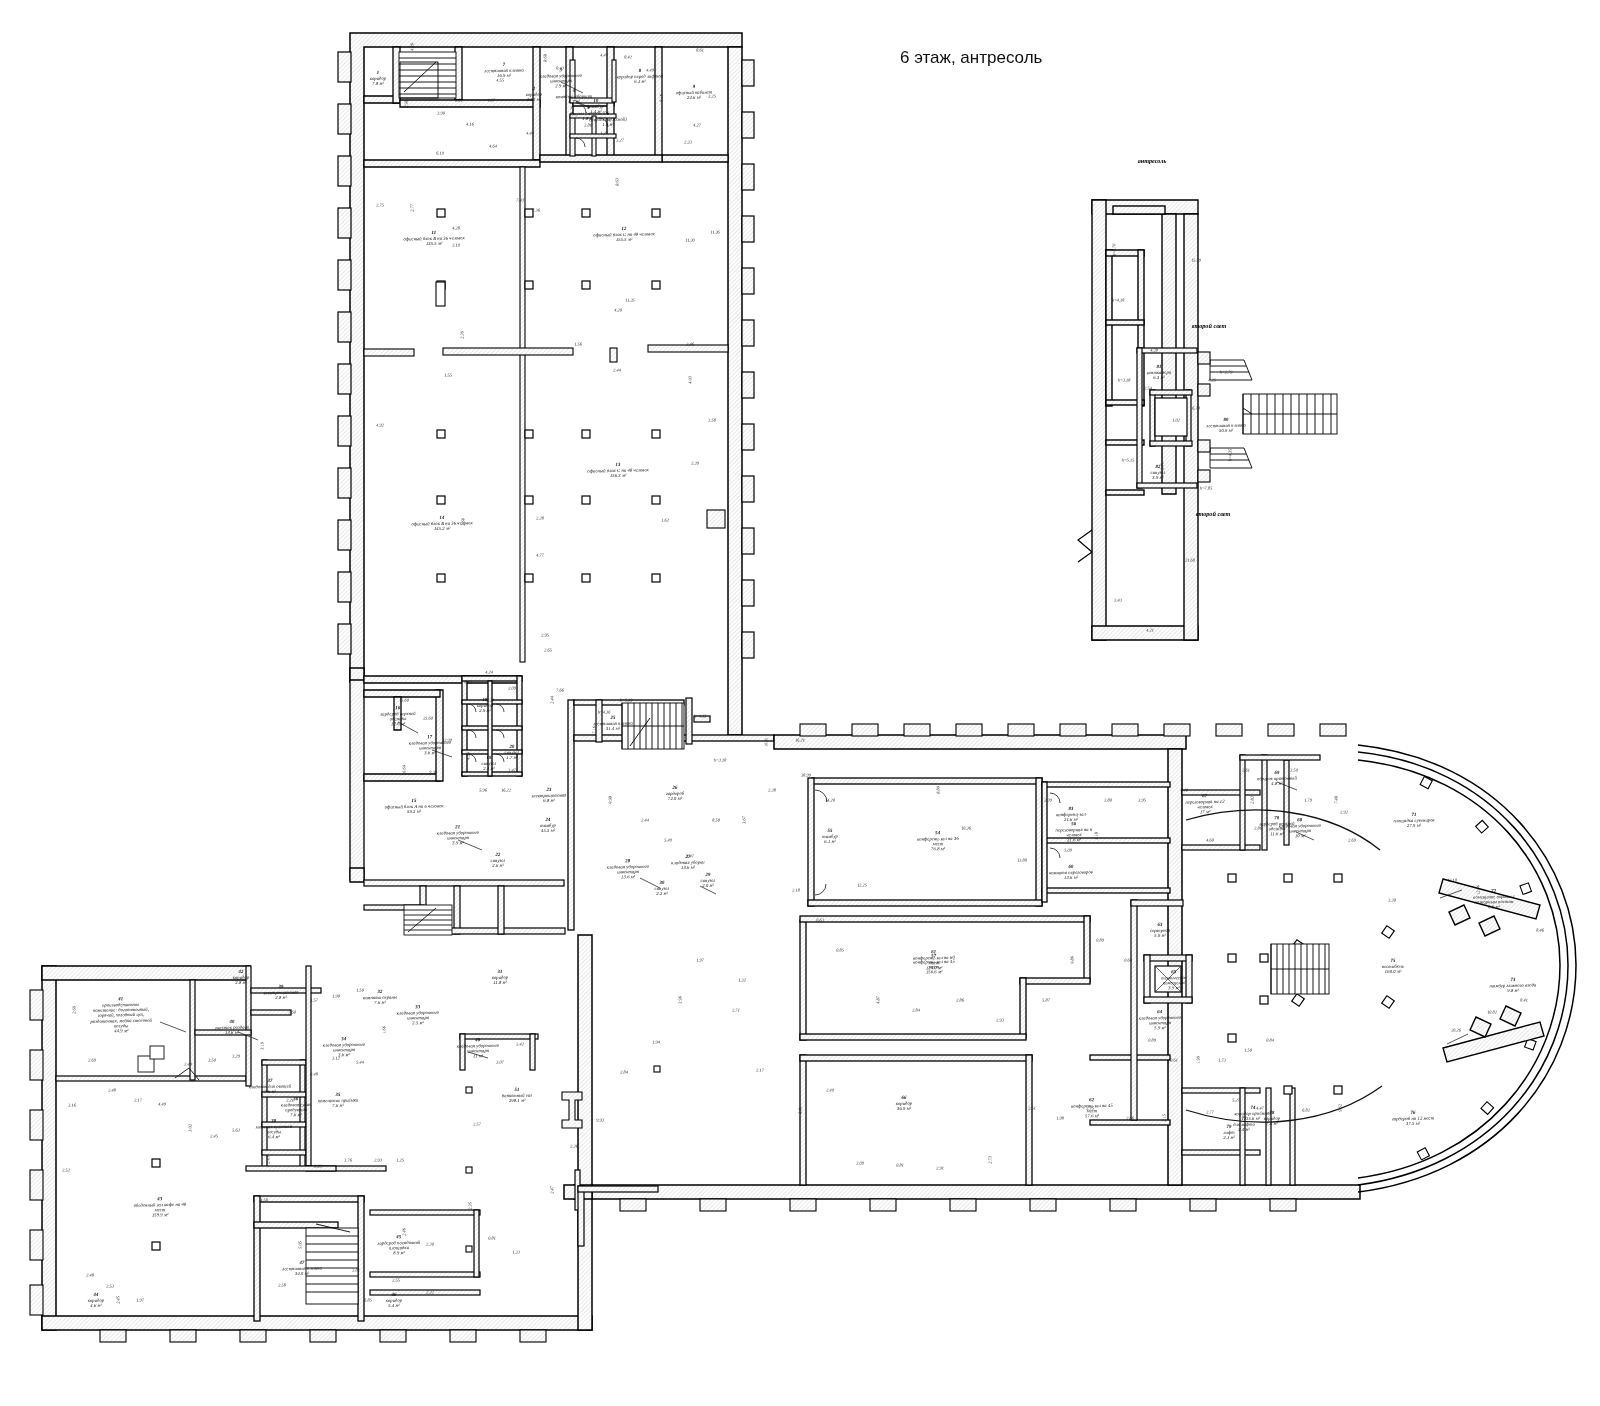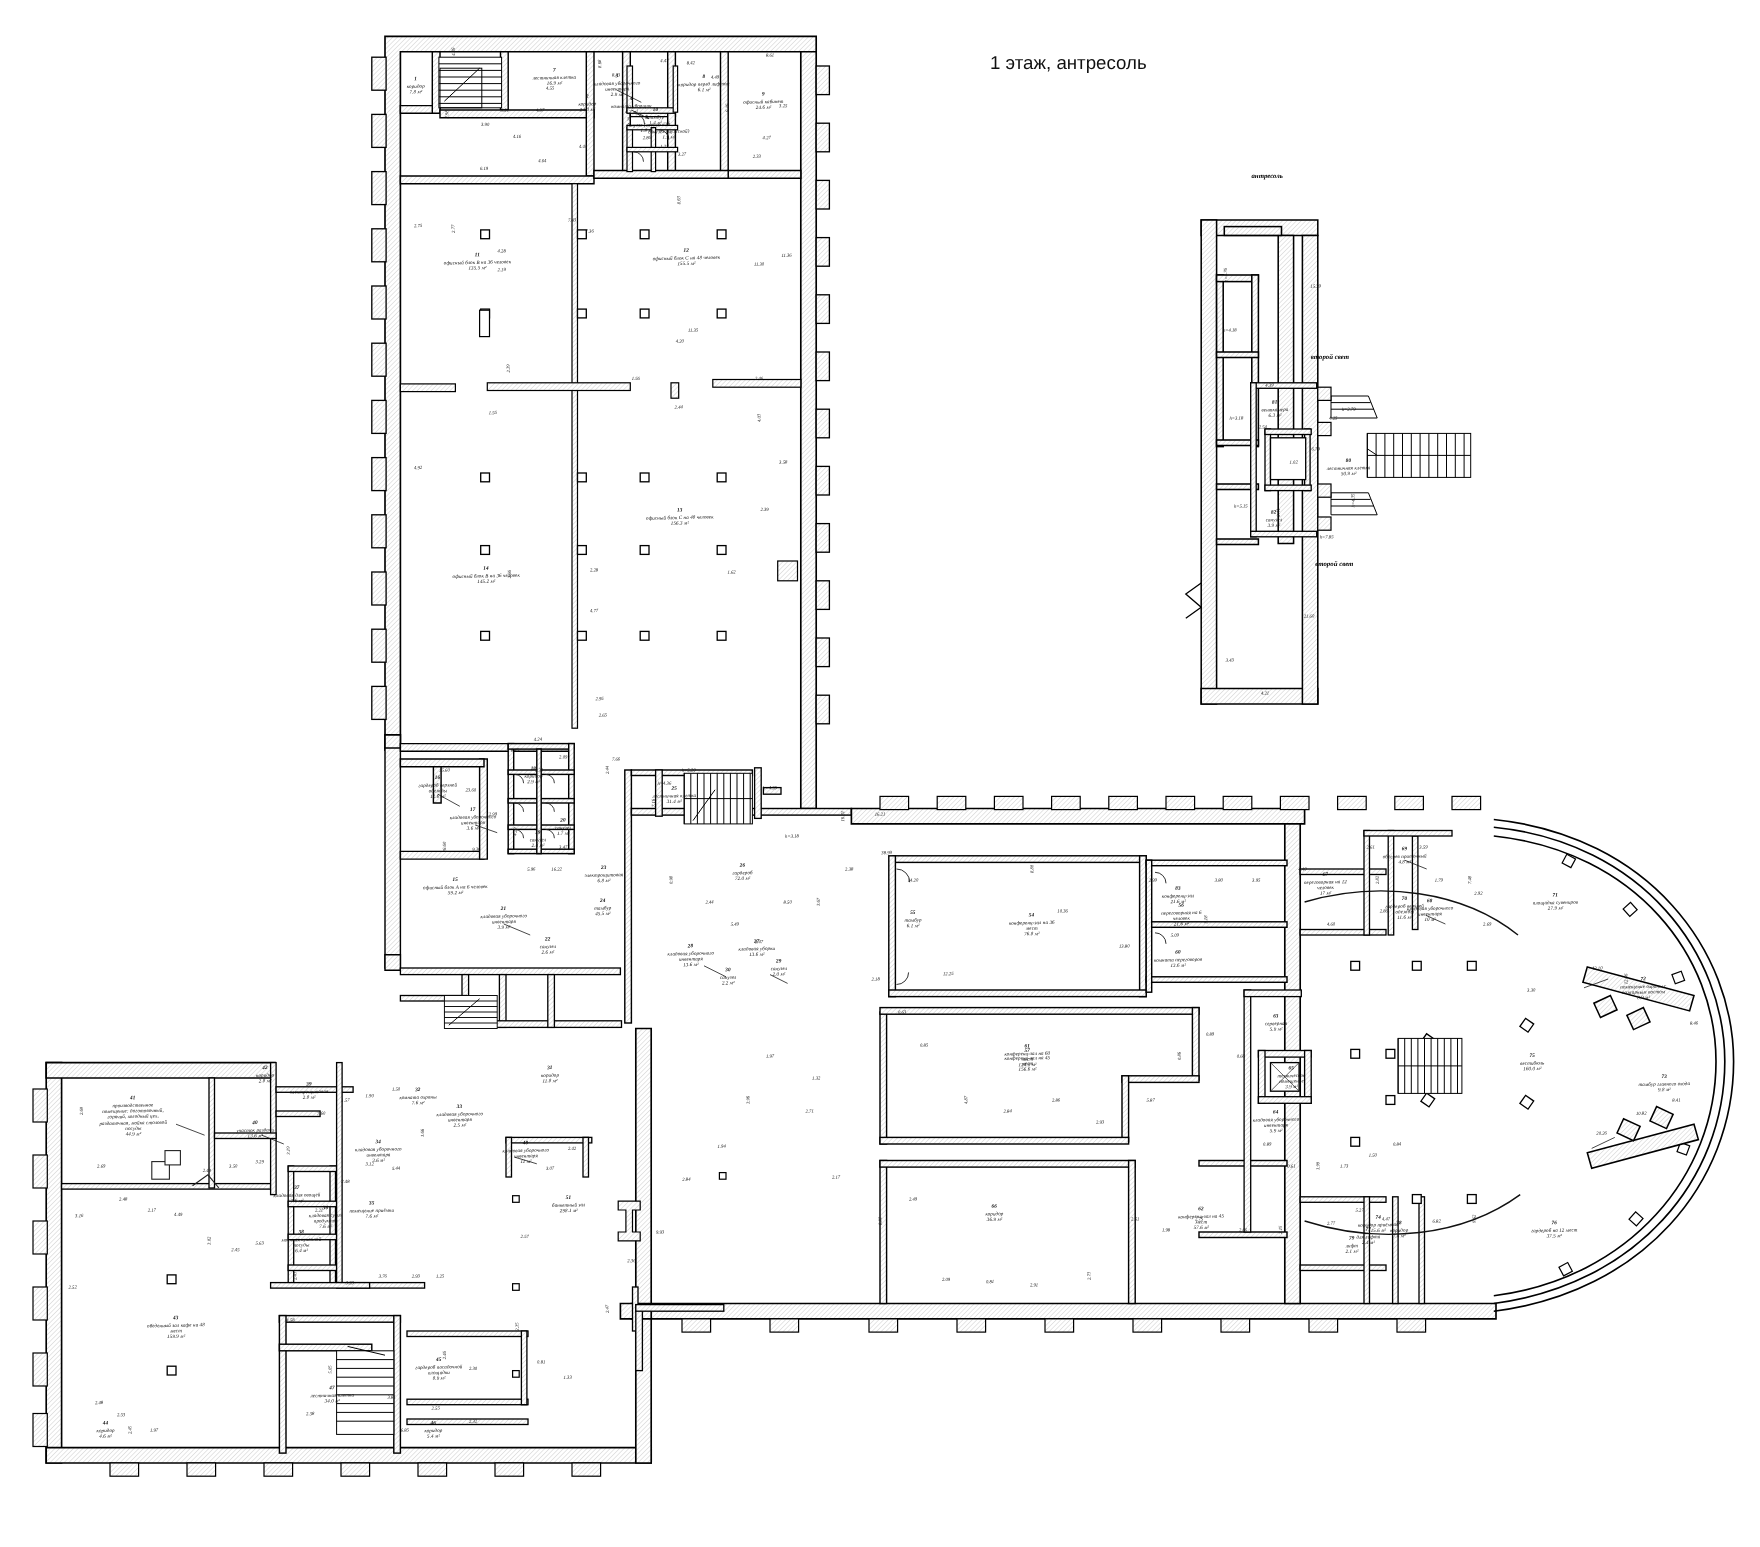--- a/index.html
+++ b/index.html
@@ -528,21 +528,21 @@
         <path d="M1440,898 L1462,890"></path>
           <path d="M1447,1044 L1468,1034"></path>
         <path d="M160,1022 L186,1032"></path>
           <path d="M238,1032 L258,1040"></path>
         <path d="M700,886 L716,894"></path>
           <path d="M640,878 L660,888"></path>
       </g>
     </g>
   </svg>
 
-  <div class="title">1 этаж, антресоль</div>
+  <div class="title">6 этаж, антресоль</div>
   <div id="zoneLayer">
       <div class="zlbl" style="left: 1152px; top: 160px;">антресоль</div>
       <div class="zlbl" style="left: 1209px; top: 325px;">второй свет</div>
       <div class="zlbl" style="left: 1213px; top: 513px;">второй свет</div>
     </div>
   <div id="roomLayer">
       <div class="rlbl" style="left: 378px; top: 78px;">
         <b>1</b>
         <i>коридор</i>
         <span class="ar">7.8 м²</span>

